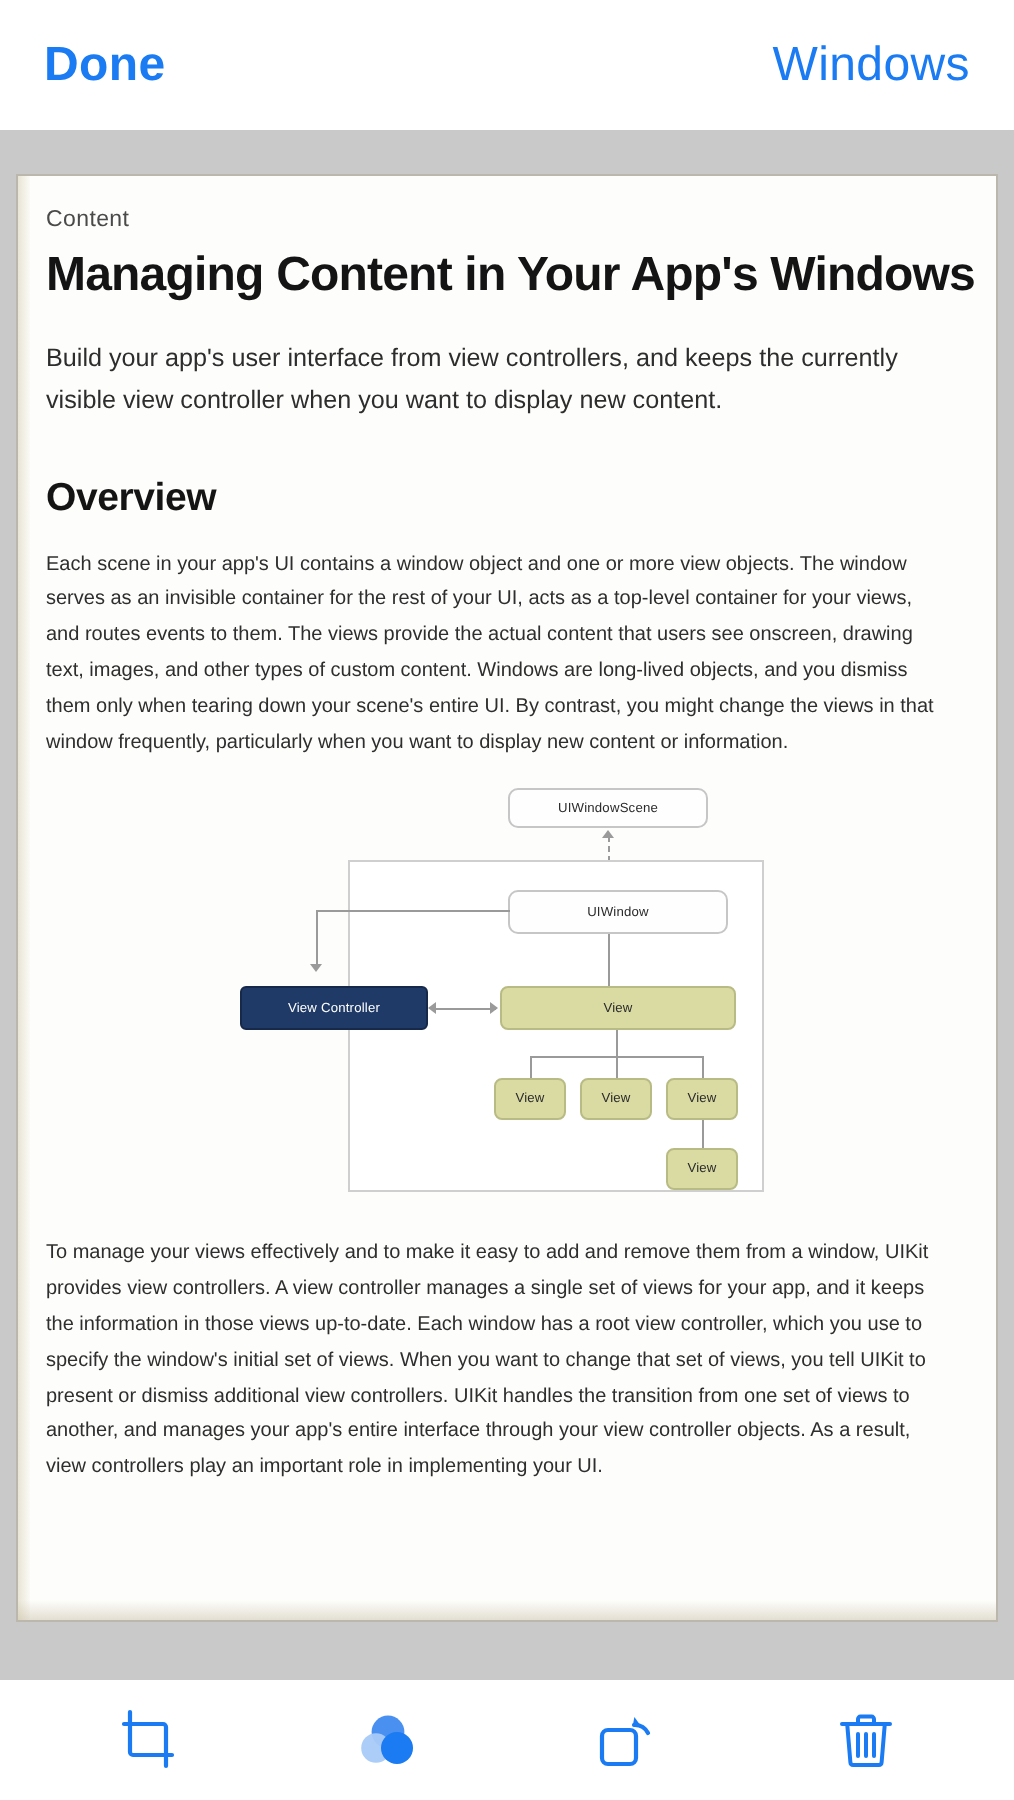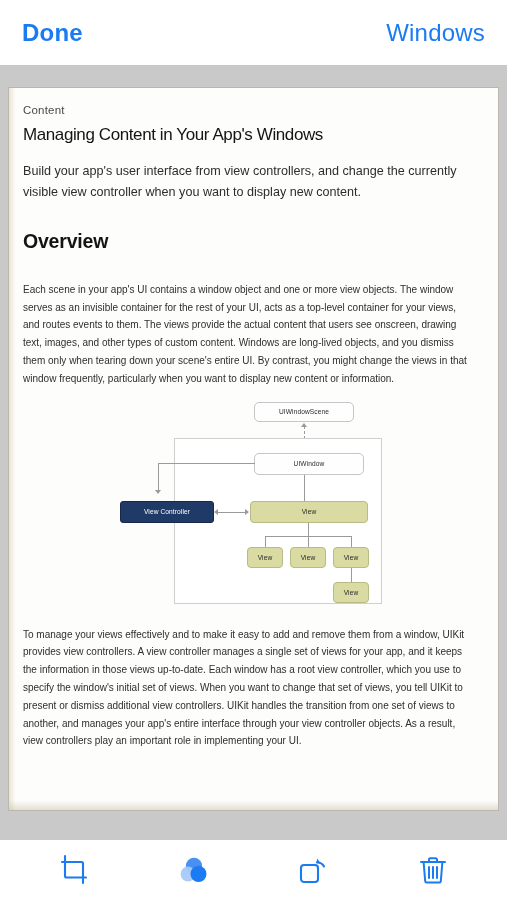--- a/index.html
+++ b/index.html
@@ -71,40 +71,40 @@
     left: 14px; right: 10px; top: 16px; bottom: 10px;
   }
 
   .eyebrow {
     font-size: 11.5px;
     color: #4a4a4a;
     letter-spacing: 0.2px;
     margin-bottom: 9px;
   }
   .doc-title {
-    font-size: 17px;
-    font-weight: 400;
+    font-size: 24px;
+    font-weight: 700;
     color: #141414;
     letter-spacing: -0.4px;
     line-height: 1.12;
     margin-bottom: 17px;
   }
   .lede {
     font-size: 12.6px;
     line-height: 1.66;
     color: #2d2d2d;
     max-width: 452px;
     margin-bottom: 27px;
   }
   .sec-title {
     font-size: 19.5px;
     font-weight: 700;
     color: #141414;
     letter-spacing: -0.2px;
-    margin-bottom: 28px;
+    margin-bottom: 13px;
   }
   .body-par {
     font-size: 10px;
     line-height: 1.78;
     color: #2e2e2e;
     max-width: 452px;
   }
 
   
   .diagram-wrap {
@@ -208,21 +208,21 @@
 
   <div class="stage">
 
     <div class="page">
       <div class="paper-inner">
 
         <div class="eyebrow">Content</div>
 
         <div class="doc-title">Managing Content in Your App's Windows</div>
 
-        <div class="lede">Build your app's user interface from view controllers, and change the currently visible view controller when you want to display new content.</div>
+        <div class="lede">Build your app's user interface from view controllers, and keeps the currently visible view controller when you want to display new content.</div>
 
         <div class="sec-title">Overview</div>
 
         <div class="body-par">Each scene in your app's UI contains a window object and one or more view objects. The window serves as an invisible container for the rest of your UI, acts as a top-level container for your views, and routes events to them. The views provide the actual content that users see onscreen, drawing text, images, and other types of custom content. Windows are long-lived objects, and you dismiss them only when tearing down your scene's entire UI. By contrast, you might change the views in that window frequently, particularly when you want to display new content or information.</div>
 
         <div class="diagram-wrap">
           <div class="diagram">
 
             <div class="dg-box dg-outline" style="left:112px; top:0px; width:100px; height:20px;">UIWindowScene</div>
 

